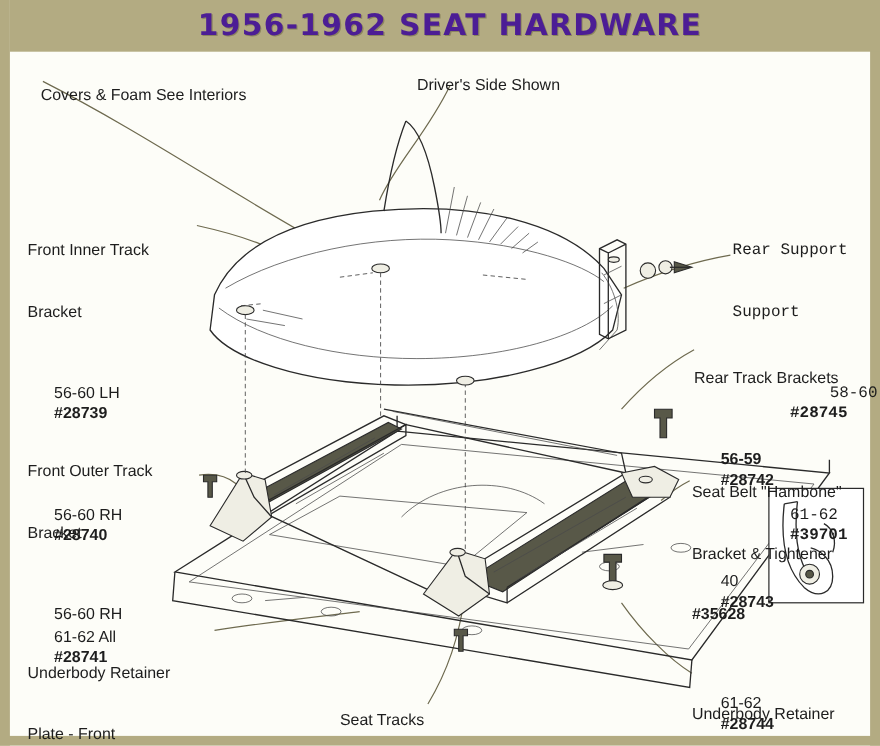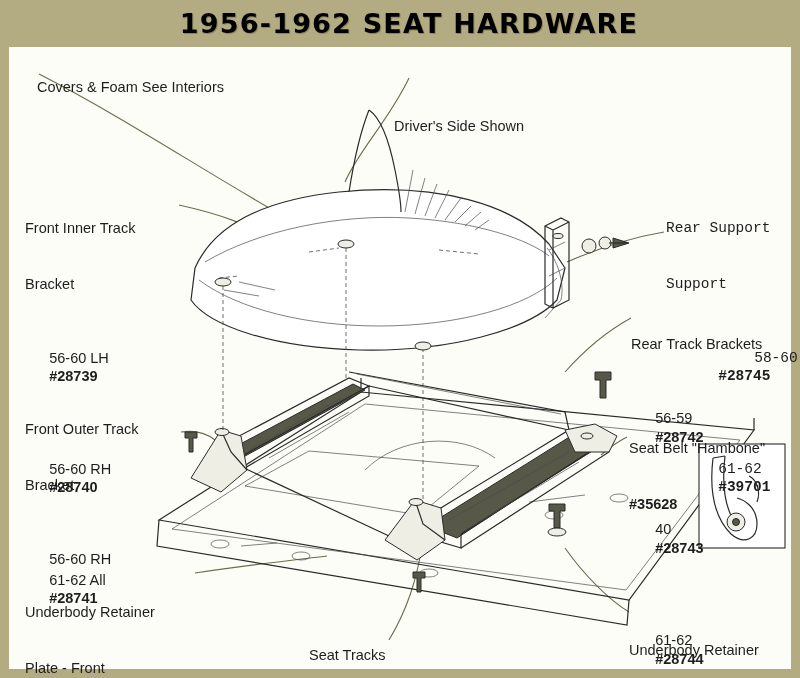--- a/index.html
+++ b/index.html
@@ -23,21 +23,21 @@
     position:absolute;
     left:0;top:0;width:800px;height:47px;
     background:#b3ab82;
     display:flex;align-items:center;justify-content:center;
   }
   #titlebar .title{
     font-family:"DejaVu Sans", sans-serif;
     font-weight:bold;
     font-size:27px;
     letter-spacing:1.2px;
-    color:#000000;
+    color:#4c1d95;
     text-shadow:1px 1px 0 #8c855f;
   }
   .cap{
     position:absolute;
     font-family:"Liberation Sans", sans-serif;
     font-size:14.5px;
     color:#1d1d1d;
     line-height:18.5px;
     white-space:pre;
   }
@@ -176,21 +176,21 @@
       <path class="part" d="M716 456 C 712 490, 718 514, 730 528"></path>
       <path class="part" d="M704 458 L 716 456"></path>
       <ellipse class="lt" cx="727" cy="522" rx="9" ry="9"></ellipse>
       <ellipse class="dk" cx="727" cy="522" rx="3.5" ry="3.5"></ellipse>
       <path class="part" d="M740 476 C 748 480, 752 492, 748 502"></path>
     </g>
   </svg>
 
   <div class="cap" style="left:28px;top:78px;">Covers &amp; Foam See Interiors</div>
 
-  <div class="cap" style="left:385px;top:69px;margin-top:48px;">Driver's Side Shown</div>
+  <div class="cap" style="left:370px;top:69px;">Driver's Side Shown</div>
 
   <div class="cap" style="left:16px;top:182px;">
     <div>Front Inner Track</div>
     <div>Bracket</div>
     <div>
       <span style="display: inline-block; min-width: 78px;">56-60 LH</span>
       <span class="pn">#28739</span>
     </div>
     <div>
       <span style="display: inline-block; min-width: 78px;">56-60 RH</span>
@@ -231,35 +231,36 @@
     </div>
     <div>
       <span style="display: inline-block; min-width: 78px;">61-62</span>
       <span class="pn">#39701</span>
     </div>
   </div>
 
   <div class="cap" style="left:622px;top:298px;">
     <div>Rear Track Brackets</div>
     <div>
-      <span style="display: inline-block; min-width: 78px;">56-59</span>
+      <span style="display: inline-block; min-width: 78px; font-weight: bold;">56-59</span>
       <span class="pn">#28742</span>
     </div>
     <div>
       <span style="display: inline-block; min-width: 78px;">40</span>
       <span class="pn">#28743</span>
     </div>
     <div>
       <span style="display: inline-block; min-width: 78px;">61-62</span>
       <span class="pn">#28744</span>
     </div>
   </div>
 
   <div class="cap" style="left:620px;top:402px;">
     <div>Seat Belt "Hambone"</div>
+    <div>Bracket &amp; Tightener</div>
     <div class="pn">#35628</div>
   </div>
 
   <div class="cap" style="left:620px;top:604px;">
     <div>Underbody Retainer</div>
     
     
   </div>
 
 </div>

